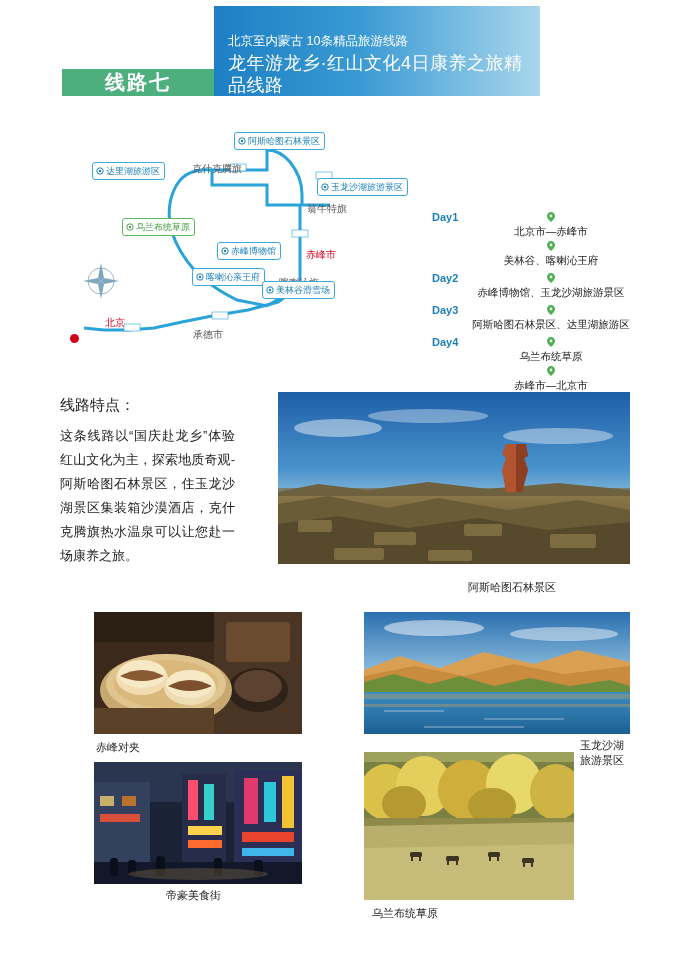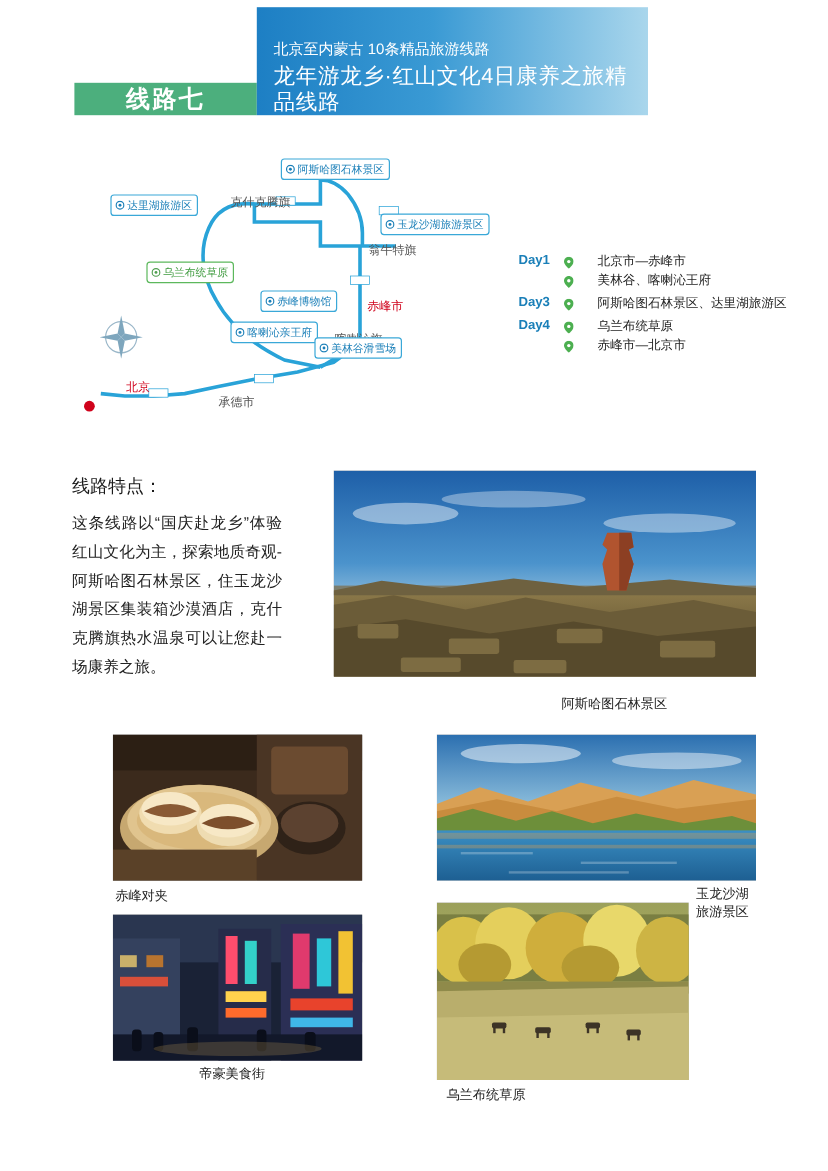--- a/index.html
+++ b/index.html
@@ -162,25 +162,26 @@
     font-size: 11px;
     font-weight: bold;
     padding-top: 1px;
   }
   .itin-items {
     flex: 1;
   }
   .itin-item {
     display: flex;
     align-items: center;
-    gap: 20px;
+    gap: 3px;
     font-size: 10.5px;
     line-height: 16px;
     color: #222;
     white-space: nowrap;
+    flex-direction: column;
   }
   .itin-item .pin-g {
     width: 8px;
     height: 10px;
     flex: 0 0 8px;
   }
 
   
   .features-title {
     position: absolute;
@@ -333,21 +334,21 @@
   <div class="map-label" style="left:200px; top:171px;">
     <span class="pin">
       <svg width="8" height="8" viewBox="0 0 8 8">
           <circle cx="4" cy="4" r="3.2" fill="none" stroke="#1a7fb8" stroke-width="1"></circle>
           <circle cx="4" cy="4" r="1.2" fill="#1a7fb8"></circle>
         </svg>
     </span>
     <span>美林谷滑雪场</span>
   </div>
 
-  <div class="city-text gray" style="left:120px; top:218px;">承德市</div>
+  <div class="city-text gray" style="left:131px; top:218px;">承德市</div>
 
   <div class="beijing-label" style="left:0px; top:206px;">北京</div>
   <div class="beijing-dot" style="left:8px; top:224px;"></div>
 
   <div class="itinerary">
 
     <div class="itin-row">
       <div class="itin-day">Day1</div>
       <div class="itin-items">
         <div class="itin-item">
@@ -364,20 +365,34 @@
             <svg width="8" height="10" viewBox="0 0 8 10">
                 <path d="M4 0C1.8 0 0 1.8 0 4c0 2.8 4 6 4 6s4-3.2 4-6c0-2.2-1.8-4-4-4z" fill="#4caf50"></path>
                 <circle cx="4" cy="4" r="1.4" fill="#fff"></circle>
               </svg>
           </span>
           <span>美林谷、喀喇沁王府</span>
         </div>
       </div>
     </div>
 
+    <div class="itin-row">
+      <div class="itin-day">Day2</div>
+      <div class="itin-items">
+        <div class="itin-item">
+          <span class="pin-g">
+            <svg width="8" height="10" viewBox="0 0 8 10">
+                <path d="M4 0C1.8 0 0 1.8 0 4c0 2.8 4 6 4 6s4-3.2 4-6c0-2.2-1.8-4-4-4z" fill="#4caf50"></path>
+                <circle cx="4" cy="4" r="1.4" fill="#fff"></circle>
+              </svg>
+          </span>
+          <span>赤峰博物馆、玉龙沙湖旅游景区</span>
+        </div>
+      </div>
+    </div>
 
     <div class="itin-row">
       <div class="itin-day">Day3</div>
       <div class="itin-items">
         <div class="itin-item">
           <span class="pin-g">
             <svg width="8" height="10" viewBox="0 0 8 10">
                 <path d="M4 0C1.8 0 0 1.8 0 4c0 2.8 4 6 4 6s4-3.2 4-6c0-2.2-1.8-4-4-4z" fill="#4caf50"></path>
                 <circle cx="4" cy="4" r="1.4" fill="#fff"></circle>
               </svg>

